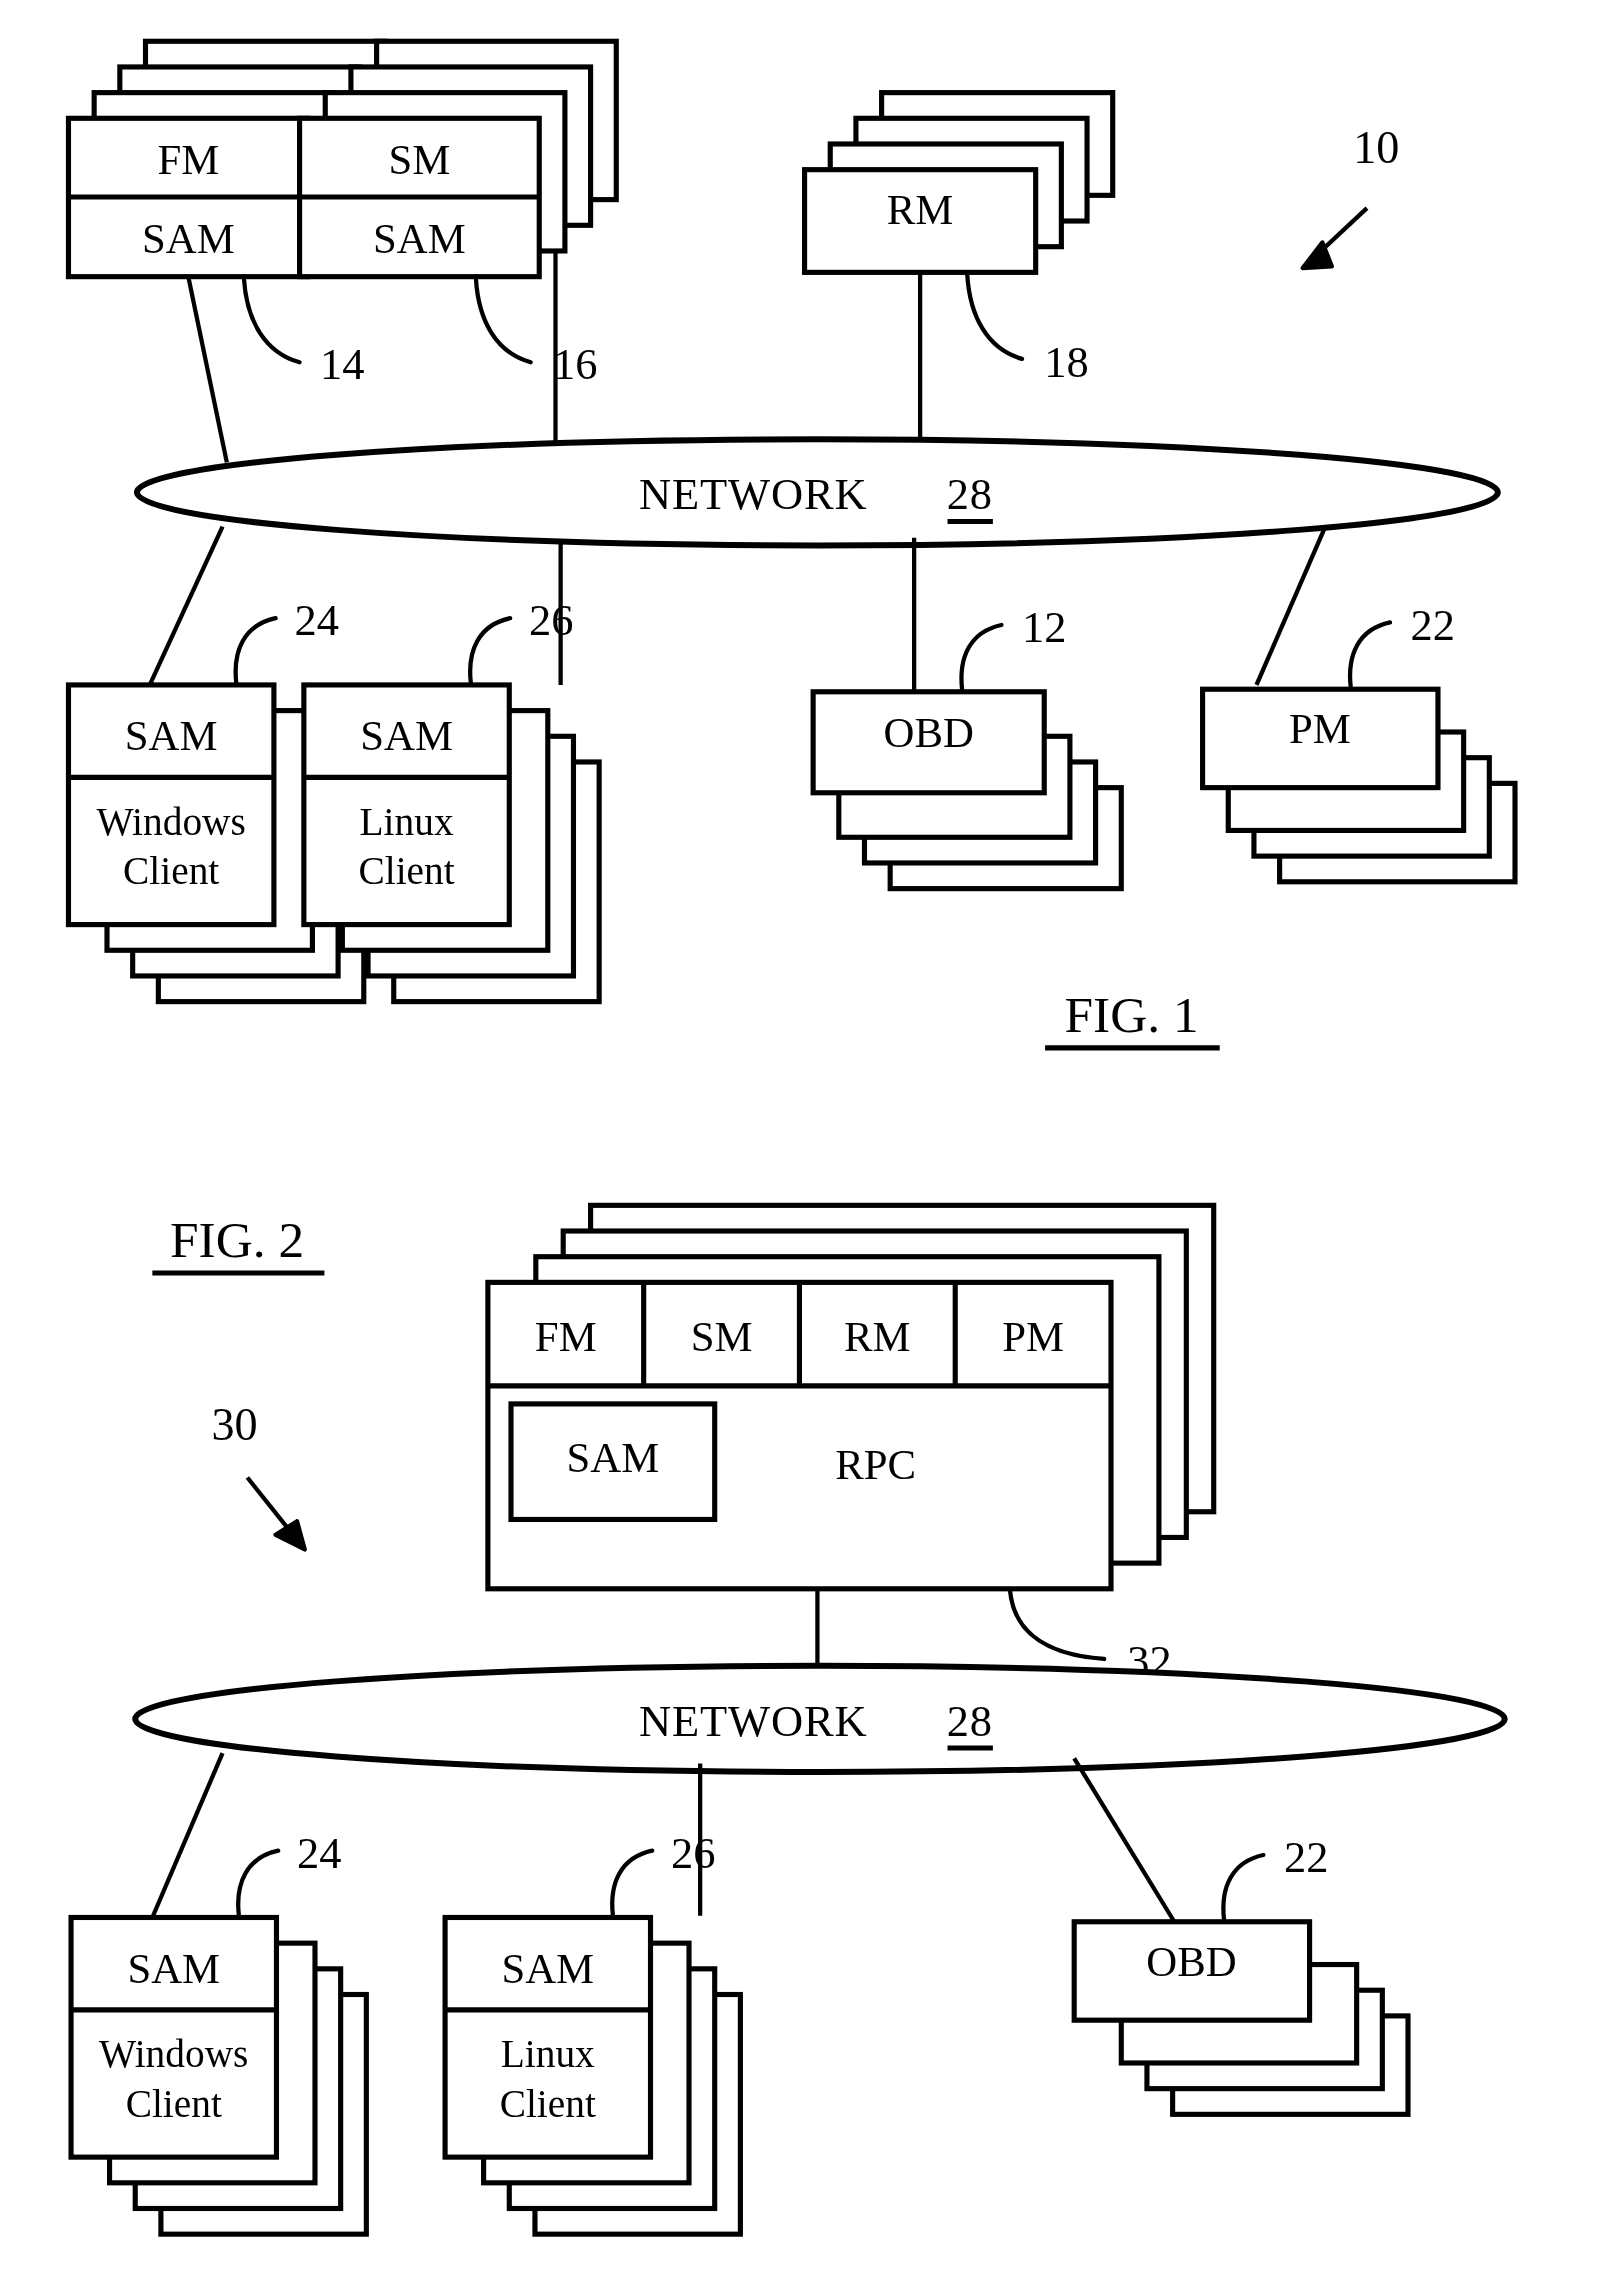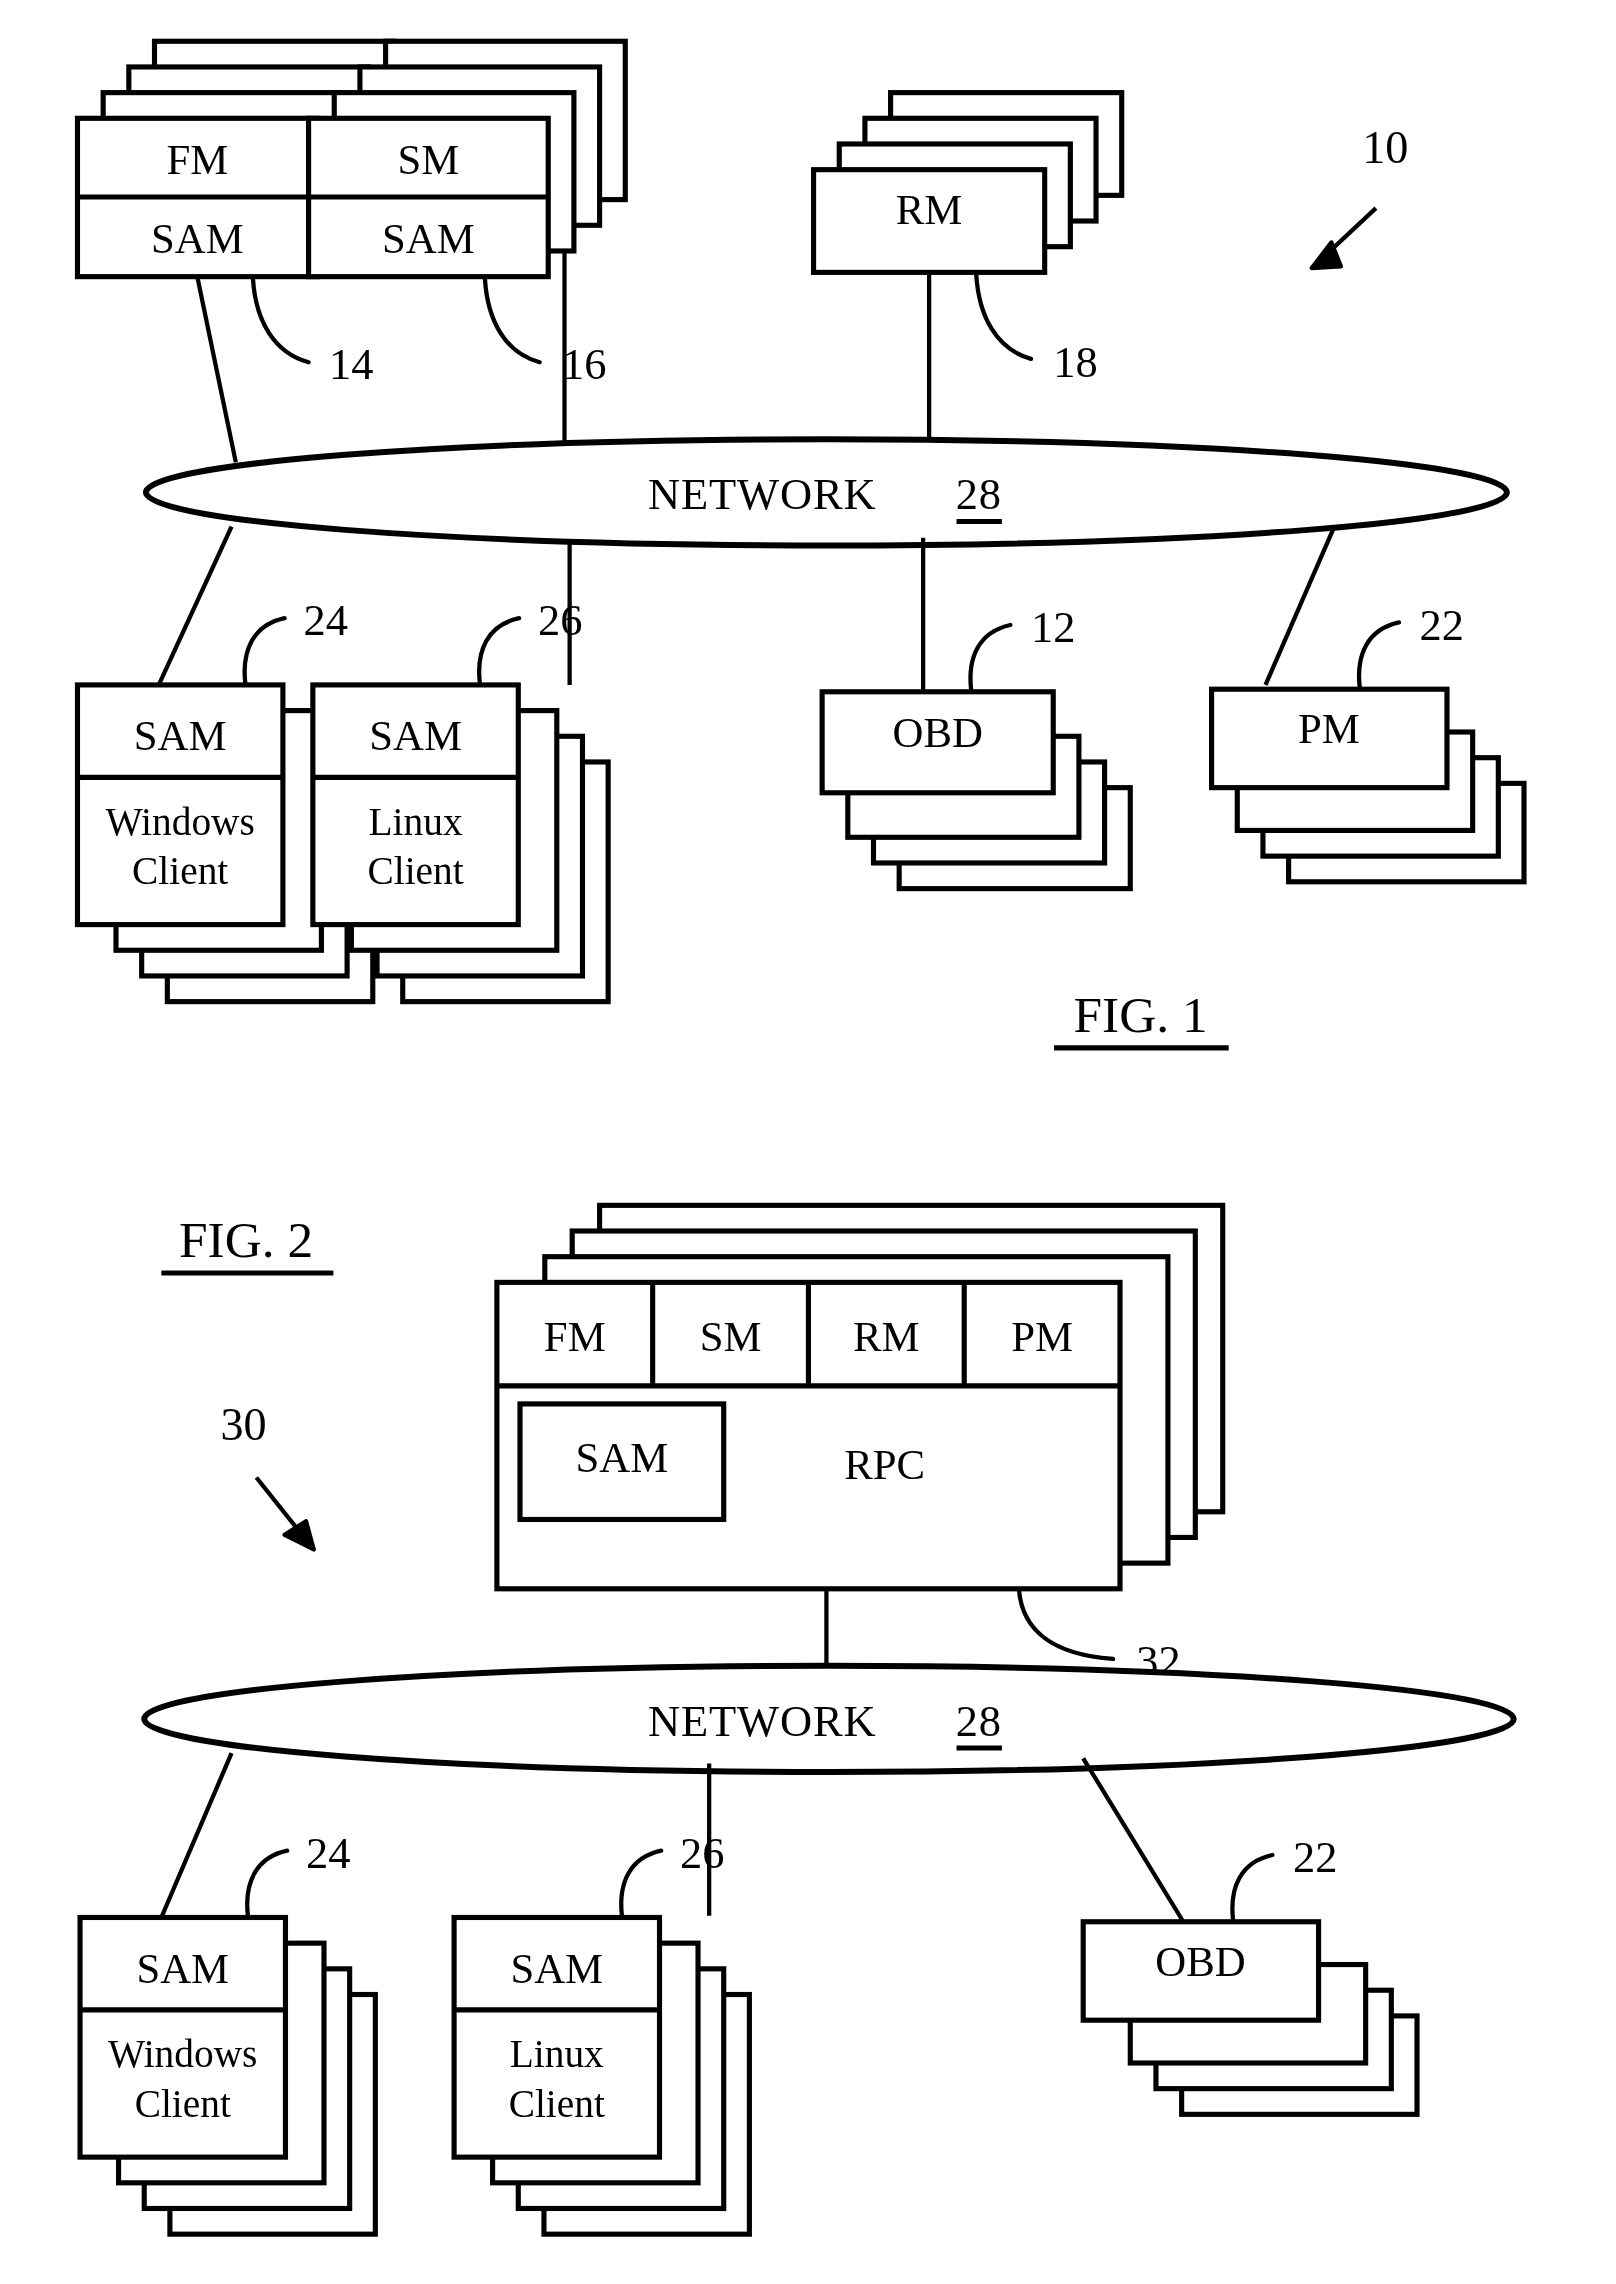--- a/index.html
+++ b/index.html
@@ -13,21 +13,20 @@
     height: 2284px;
     font-family: "Liberation Serif", "DejaVu Serif", serif;
     position: relative;
     overflow: hidden;
   }
   #figure-sheet {
     position: absolute;
     top: 0; left: 0;
     width: 1304px;
     height: 2284px;
-    margin-left: 9px;
   }
   svg { display: block; }
   .bx { fill: #ffffff; stroke: #000000; stroke-width: 6; }
   .shadow { fill: #ffffff; stroke: #000000; stroke-width: 6; }
   .conn { stroke: #000000; stroke-width: 5; fill: none; }
   .lead { stroke: #000000; stroke-width: 5; fill: none; stroke-linecap: round; }
   .ellipse { fill: #ffffff; stroke: #000000; stroke-width: 7; }
   .divider { stroke: #000000; stroke-width: 6; }
   .uline { stroke: #000000; stroke-width: 6; }
   text {

